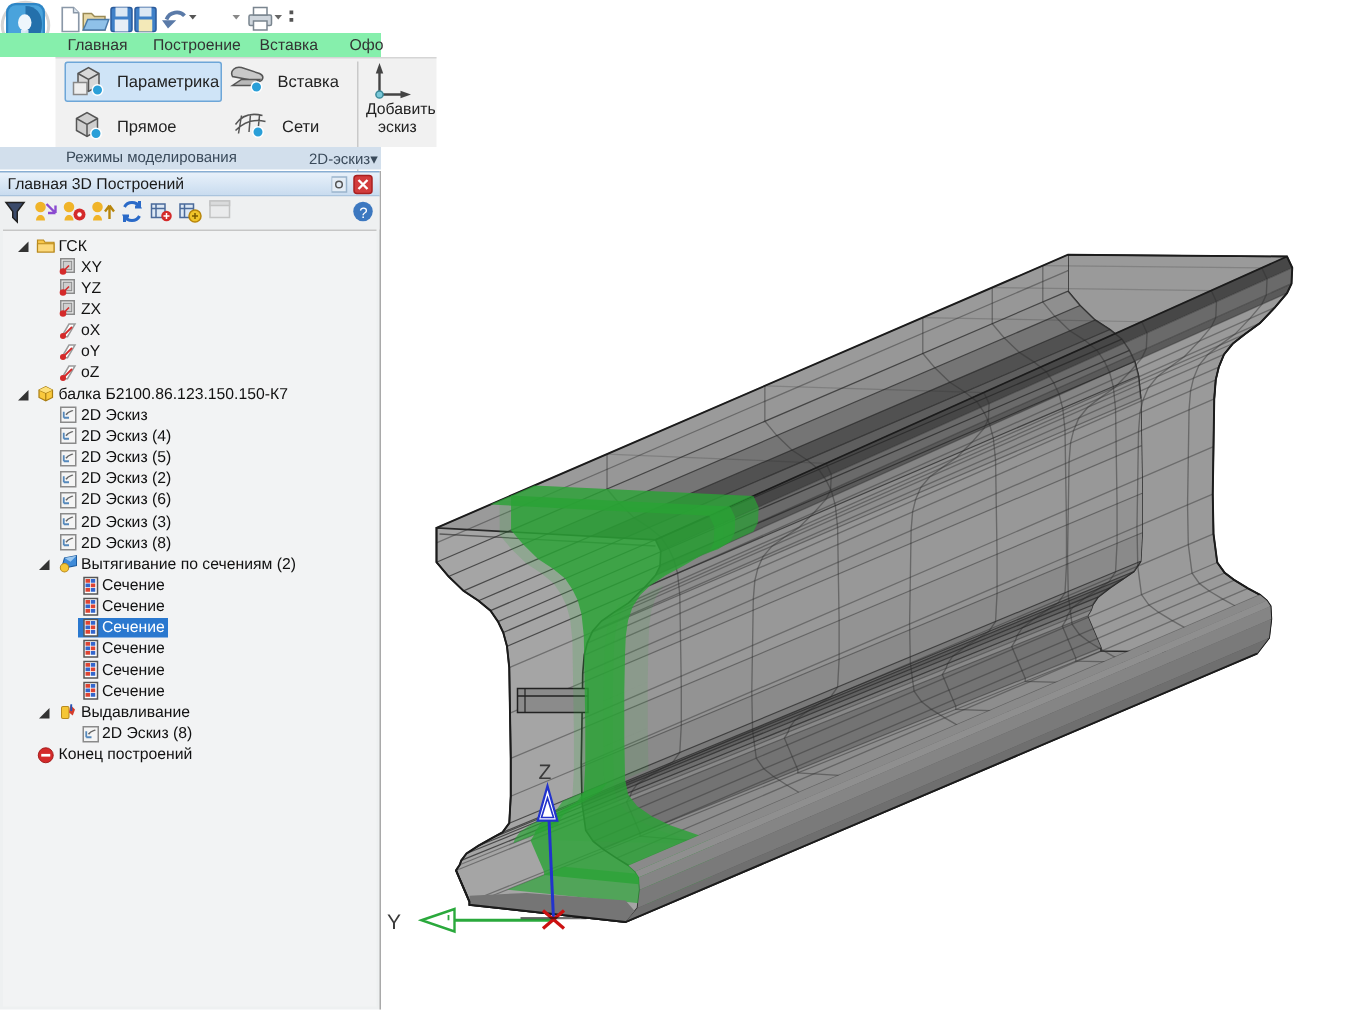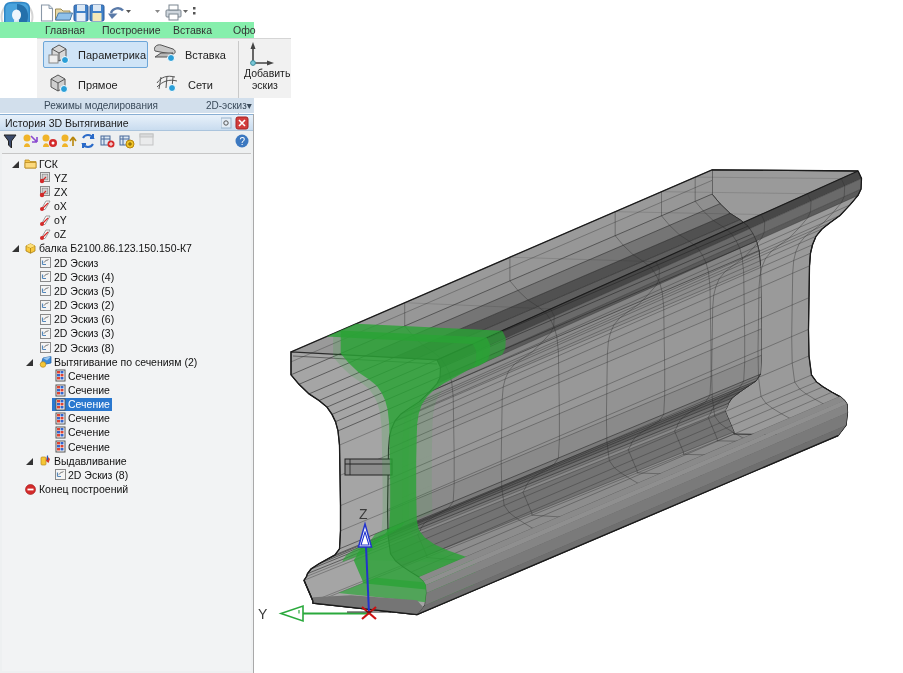--- a/index.html
+++ b/index.html
@@ -108,21 +108,21 @@
     <span class="rtext" style="left:207px;top:28px;font-size:10.5px">Добавить</span>
     <span class="rtext" style="left:215px;top:40px;font-size:10.5px">эскиз</span>
     <div class="sep" style="left:201px;top:2px;height:96px"></div>
   </div>
   <div id="rcap">
     <span style="position:absolute;left:44px;top:2px">Режимы моделирования</span>
     <span style="position:absolute;left:206px;top:2px">2D-эскиз▾</span>
   </div>
   <div id="panel">
     <div id="ptitle">
-        <span style="position:absolute;left:5px;top:2px">История 3D Вытягивание</span>
+        <span style="position:absolute;left:5px;top:2px">Главная 3D Построений</span>
       <svg width="30" height="15" style="position:absolute;right:2px;top:1px">
         <rect x="0" y="2" width="10" height="10" fill="#e4edf6" stroke="#9ab4cc"></rect>
         <circle cx="5" cy="7" r="2.2" fill="none" stroke="#555"></circle>
         <rect x="15" y="1" width="12" height="12" rx="2" fill="#d23c3c" stroke="#a82020"></rect>
         <path d="M18 4 L24 10 M24 4 L18 10" stroke="#fff" stroke-width="1.6"></path>
       </svg>
     </div>
     <div id="ptools">
       <svg width="253" height="22">
         <g transform="translate(3,3)">
@@ -169,20 +169,29 @@
       </svg>
     </div>
     <div id="tree">
 <div class="trow">
           <span class="arr" style="left:10px"></span>
           <span class="tico" style="left:22px"><svg width="13" height="13" viewBox="0 0 13 13" style="vertical-align:-2px">
               <path d="M1 3 L5 3 L6 4.5 L12 4.5 L12 11 L1 11 Z" fill="#f7c64a" stroke="#b98a1e" stroke-width="0.8"></path>
               <path d="M1 5.5 L12 5.5 L12 11 L1 11 Z" fill="#fcd97d" stroke="#b98a1e" stroke-width="0.8"></path>
             </svg></span>
           <span class="lab" style="left:37px">ГСК</span>
+        </div>
+<div class="trow">
+          <span class="tico" style="left:37px"><svg width="13" height="13" viewBox="0 0 13 13" style="vertical-align:-2px">
+              <rect x="1.5" y="1.5" width="9" height="9" fill="#e8e8e8" stroke="#8a8a8a"></rect>
+              <rect x="3.2" y="3.2" width="5.6" height="5.6" fill="#cfcfcf" stroke="#8a8a8a" stroke-width="0.7"></rect>
+              <circle cx="3" cy="10" r="2.2" fill="#d42a2a"></circle>
+              <path d="M3 10 L7 6" stroke="#d42a2a" stroke-width="1.1"></path>
+            </svg></span>
+          <span class="lab" style="left:52px">XY</span>
         </div>
 <div class="trow">
           <span class="tico" style="left:37px"><svg width="13" height="13" viewBox="0 0 13 13" style="vertical-align:-2px">
               <rect x="1.5" y="1.5" width="9" height="9" fill="#e8e8e8" stroke="#8a8a8a"></rect>
               <rect x="3.2" y="3.2" width="5.6" height="5.6" fill="#cfcfcf" stroke="#8a8a8a" stroke-width="0.7"></rect>
               <circle cx="3" cy="10" r="2.2" fill="#d42a2a"></circle>
               <path d="M3 10 L7 6" stroke="#d42a2a" stroke-width="1.1"></path>
             </svg></span>
           <span class="lab" style="left:52px">YZ</span>
         </div>

